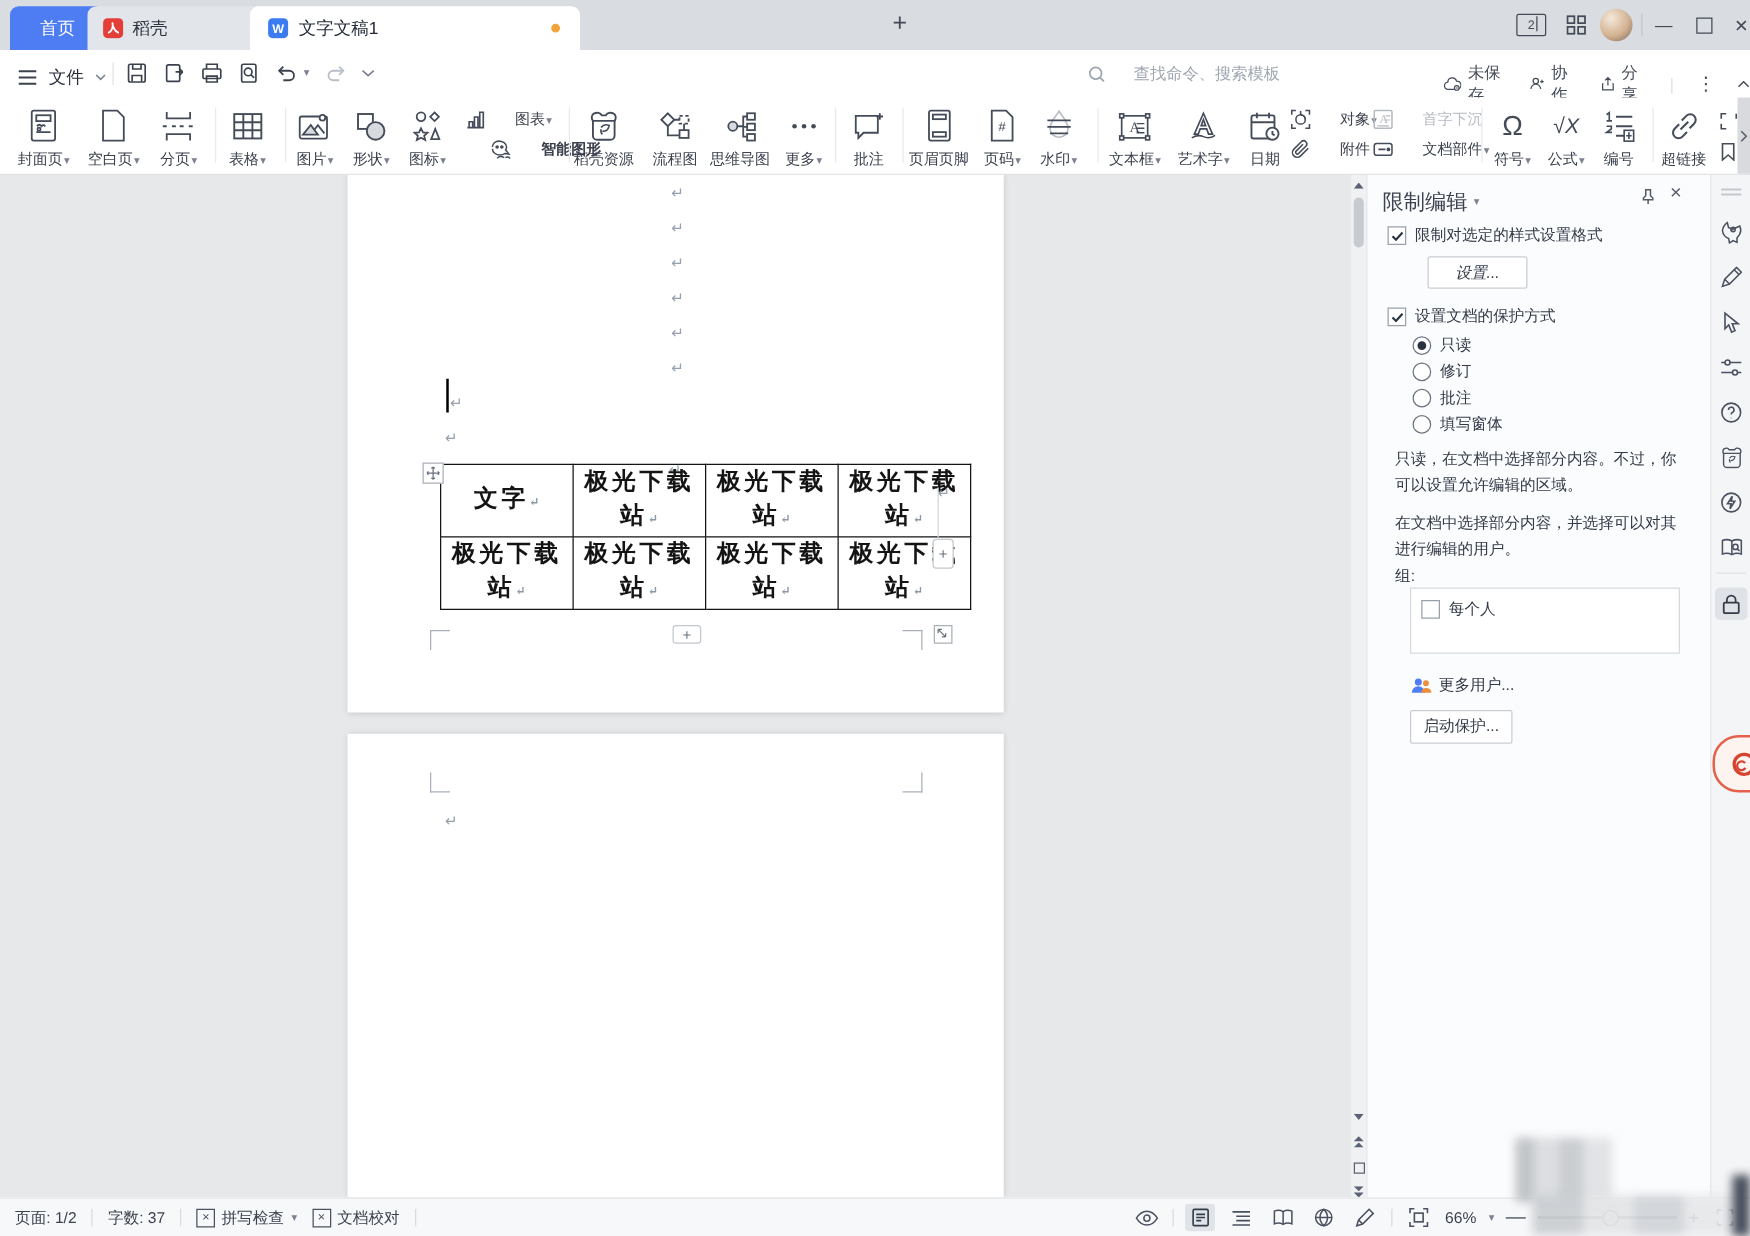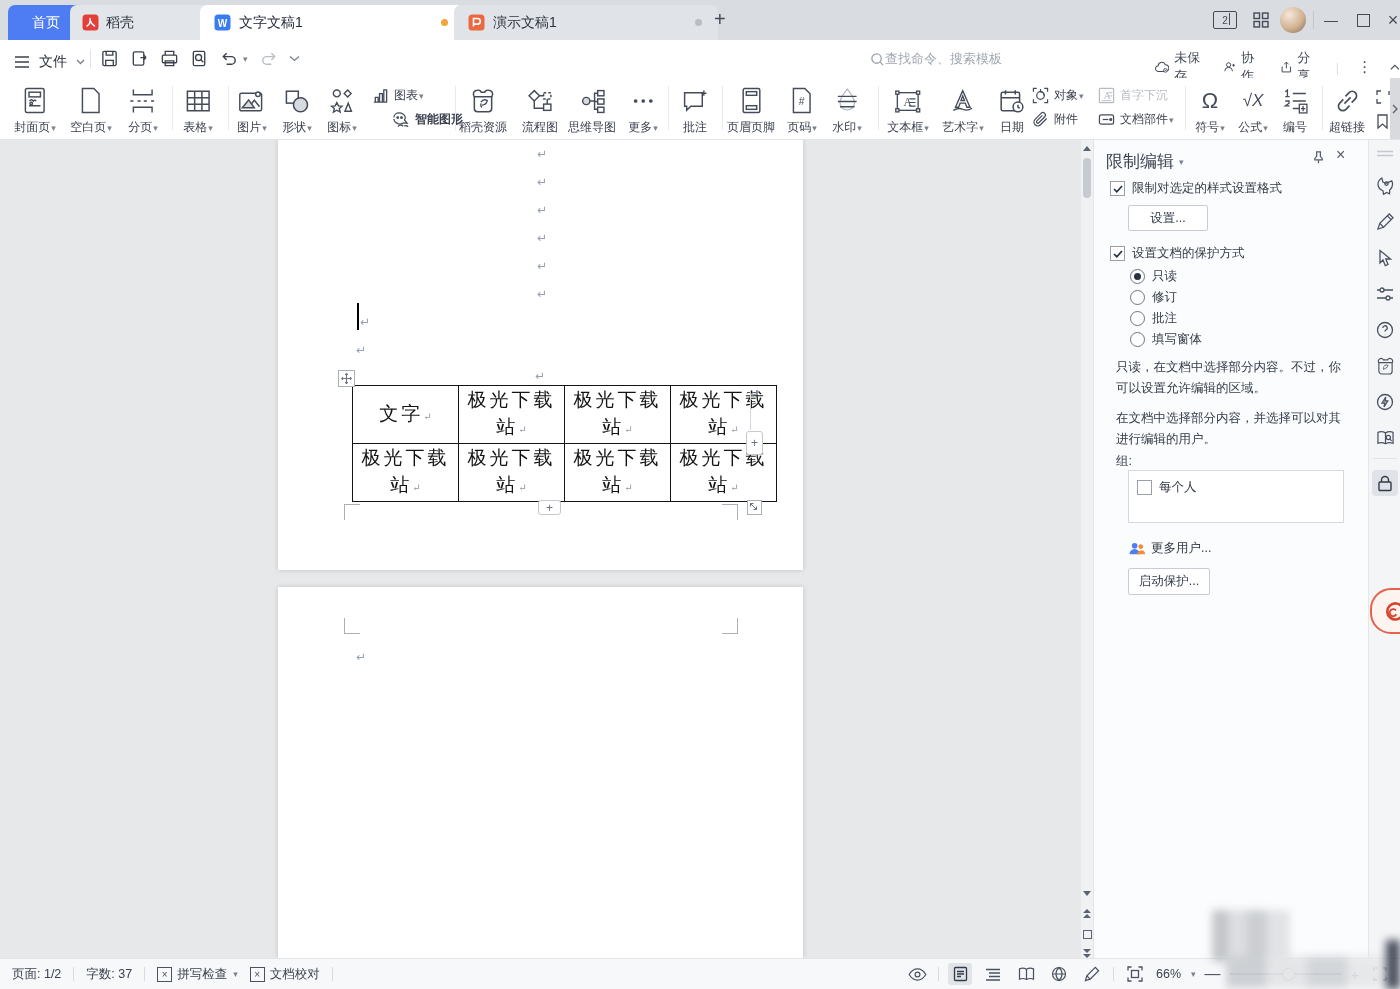--- a/index.html
+++ b/index.html
@@ -14,21 +14,21 @@
   .winbtn{position:absolute;top:0;height:40px;width:30px;display:flex;align-items:center;justify-content:center;color:#444b57;}
   
   #menubar{position:absolute;left:0;top:40px;width:1400px;height:38px;background:#fff;}
   .mtab{font-size:14px;color:#262c38;padding:4px 2px;white-space:nowrap;}
   .pill{background:#4e7cf2;color:#fff;border-radius:14px;padding:5px 14px;}
   
   #ribbon{position:absolute;left:0;top:78px;width:1400px;height:61px;background:#fff;border-bottom:1px solid #e2e4e7;}
   .rb{position:absolute;top:6px;transform:translateX(-50%);text-align:center;}
   .rbi{height:30px;display:flex;align-items:flex-end;justify-content:center;}
   .rbl{font-size:12px;color:#3b414d;margin-top:5px;white-space:nowrap;}
-  .rbs{position:absolute;display:flex;align-items:center;gap:5px;font-size:12px;color:#3b414d;white-space:nowrap;}
+  .rbs{position:absolute;display:flex;align-items:center;gap:23px;font-size:12px;color:#3b414d;white-space:nowrap;}
   .crt{font-size:9px;color:#7a8290;margin-left:1px;}
   .rdiv{position:absolute;top:8px;width:1px;height:44px;background:#e8eaec;}
   
   #canvas{position:absolute;left:0;top:140px;width:1093px;height:818px;background:#e7e8ea;overflow:hidden;}
   .page{position:absolute;left:278px;width:525px;background:#fff;box-shadow:0 0 5px rgba(0,0,0,.16);}
   .pmark{position:absolute;font-size:12px;color:#97a0ad;line-height:12px;}
   .cmark{position:absolute;width:15px;height:15px;}
   #dtable{position:absolute;left:352px;top:385px;border-collapse:collapse;table-layout:fixed;}
   #dtable td{border:1.8px solid #141414;width:99px;height:57px;text-align:center;vertical-align:middle;
              font-family:"Liberation Serif","DejaVu Serif",serif;font-size:19px;color:#141414;
@@ -78,28 +78,20 @@
 
   <div class="tab" style="left:200px;width:250px;background:#fff;color:#23293a;padding-left:14px;gap:8px;">
     <svg width="17" height="17" viewBox="0 0 17 17">
         <rect x="0.5" y="0.5" width="16" height="16" rx="3.5" fill="#3a7bf0"></rect>
         <text x="8.5" y="12.5" font-size="10" font-weight="bold" fill="#fff" text-anchor="middle" font-family="Liberation Sans,sans-serif">W</text>
       </svg>
     <span>文字文稿1</span>
     <span class="tabdot" style="background:#f0a43a;position:absolute;right:16px;"></span>
   </div>
 
-  <div class="tab" style="left:454px;width:250px;background:#e0e3e8;color:#2c323e;padding-left:14px;gap:8px;">
-    <svg width="17" height="17" viewBox="0 0 17 17">
-        <rect x="0.5" y="0.5" width="16" height="16" rx="3.5" fill="#eb6840"></rect>
-        <path d="M5.5 12.5V4.5h4a2.8 2.8 0 0 1 0 5.6H5.5" stroke="#fff" stroke-width="1.6" fill="none"></path>
-      </svg>
-    <span>演示文稿1</span>
-    <span class="tabdot" style="background:#b9bec6;position:absolute;right:16px;"></span>
-  </div>
 
   <div class="abs" style="left:714px;top:8px;font-size:20px;color:#444b57;">+</div>
 
   <div class="winbtn" style="left:1210px;">
     <span style="position:relative;width:22px;height:16px;border:1.4px solid #444b57;border-radius:2px;display:flex;align-items:center;justify-content:center;font-size:10px;">
         <span>2</span>
         <i style="position:absolute;right:1px;top:1px;width:5px;height:12px;border-left:1.4px solid #444b57;"></i>
       </span>
   </div>
   <div class="winbtn" style="left:1246px;">
@@ -159,21 +151,21 @@
     <svg width="19" height="19" viewBox="0 0 20 20" fill="none" stroke="#b9bec6" stroke-width="1.5">
         <path d="M16 8H8a4 4 0 0 0 0 8h5"></path>
         <path d="M13 4.5 16.5 8 13 11.5"></path>
       </svg>
     <svg width="11" height="7" viewBox="0 0 11 7" fill="none" stroke="#7a8290" stroke-width="1.3">
         <path d="M1 1.5 5.5 5.5 10 1.5"></path>
       </svg>
   </div>
 
 
-  <div class="abs" style="left:870px;top:10px;display:flex;align-items:center;gap:0;">
+  <div class="abs" style="left:870px;top:10px;display:flex;align-items:center;gap:22px;">
     <svg width="15" height="15" viewBox="0 0 16 16" fill="none" stroke="#9aa2ad" stroke-width="1.4">
         <circle cx="7" cy="7" r="5"></circle>
         <path d="M10.8 10.8 14 14"></path>
       </svg>
     <span style="font-size:13px;color:#a0a7b1;">查找命令、搜索模板</span>
   </div>
 
   <div class="abs" style="left:1155px;top:9px;display:flex;align-items:center;gap:18px;font-size:13px;color:#454c59;">
     <span style="display:flex;align-items:center;gap:5px;">
       <svg width="18" height="15" viewBox="0 0 20 16" fill="none" stroke="#454c59" stroke-width="1.4">
@@ -520,21 +512,21 @@
     <span class="cmark" style="left:66px;top:364px;border-left:1.4px solid #a9b0ba;border-top:1.4px solid #a9b0ba;"></span>
     <span class="cmark" style="left:444px;top:364px;border-right:1.4px solid #a9b0ba;border-top:1.4px solid #a9b0ba;"></span>
   </div>
 
   <div class="page" style="top:447px;height:371px;">
     <span class="cmark" style="left:66px;top:31px;border-left:1.4px solid #a9b0ba;border-bottom:1.4px solid #a9b0ba;"></span>
     <span class="cmark" style="left:444px;top:31px;border-right:1.4px solid #a9b0ba;border-bottom:1.4px solid #a9b0ba;"></span>
     <span class="pmark" style="left:78px;top:64px;">↵</span>
   </div>
 
-  <table id="dtable" style="top:245px;">
+  <table id="dtable" style="top:231px;font-weight:bold;">
     <tbody>
         <tr>
       <td><span>文字</span><span class="cellmark">↵</span></td>
       <td><span>极光下载站</span><span class="cellmark">↵</span></td>
       <td><span>极光下载站</span><span class="cellmark">↵</span></td>
       <td><span>极光下载站</span><span class="cellmark">↵</span></td>
     </tr>
     <tr>
       <td><span>极光下载站</span><span class="cellmark">↵</span></td>
       <td><span>极光下载站</span><span class="cellmark">↵</span></td>
@@ -601,21 +593,21 @@
 
   <div class="prow" style="left:16px;top:40px;">
     <span class="chk">
         <svg width="10" height="8" viewBox="0 0 10 8" fill="none" stroke="#2a3342" stroke-width="1.7">
           <path d="M1 4l2.8 2.8L9 1"></path>
         </svg>
       </span>
     <span>限制对选定的样式设置格式</span>
   </div>
 
-  <div class="pbtn" style="left:34px;top:65px;width:78px;height:24px;">
+  <div class="pbtn" style="left:48px;top:65px;width:78px;height:24px;font-style:italic;">
       <span>设置...</span>
     </div>
 
   <div class="prow" style="left:16px;top:105px;">
     <span class="chk">
         <svg width="10" height="8" viewBox="0 0 10 8" fill="none" stroke="#2a3342" stroke-width="1.7">
           <path d="M1 4l2.8 2.8L9 1"></path>
         </svg>
       </span>
     <span>设置文档的保护方式</span>

